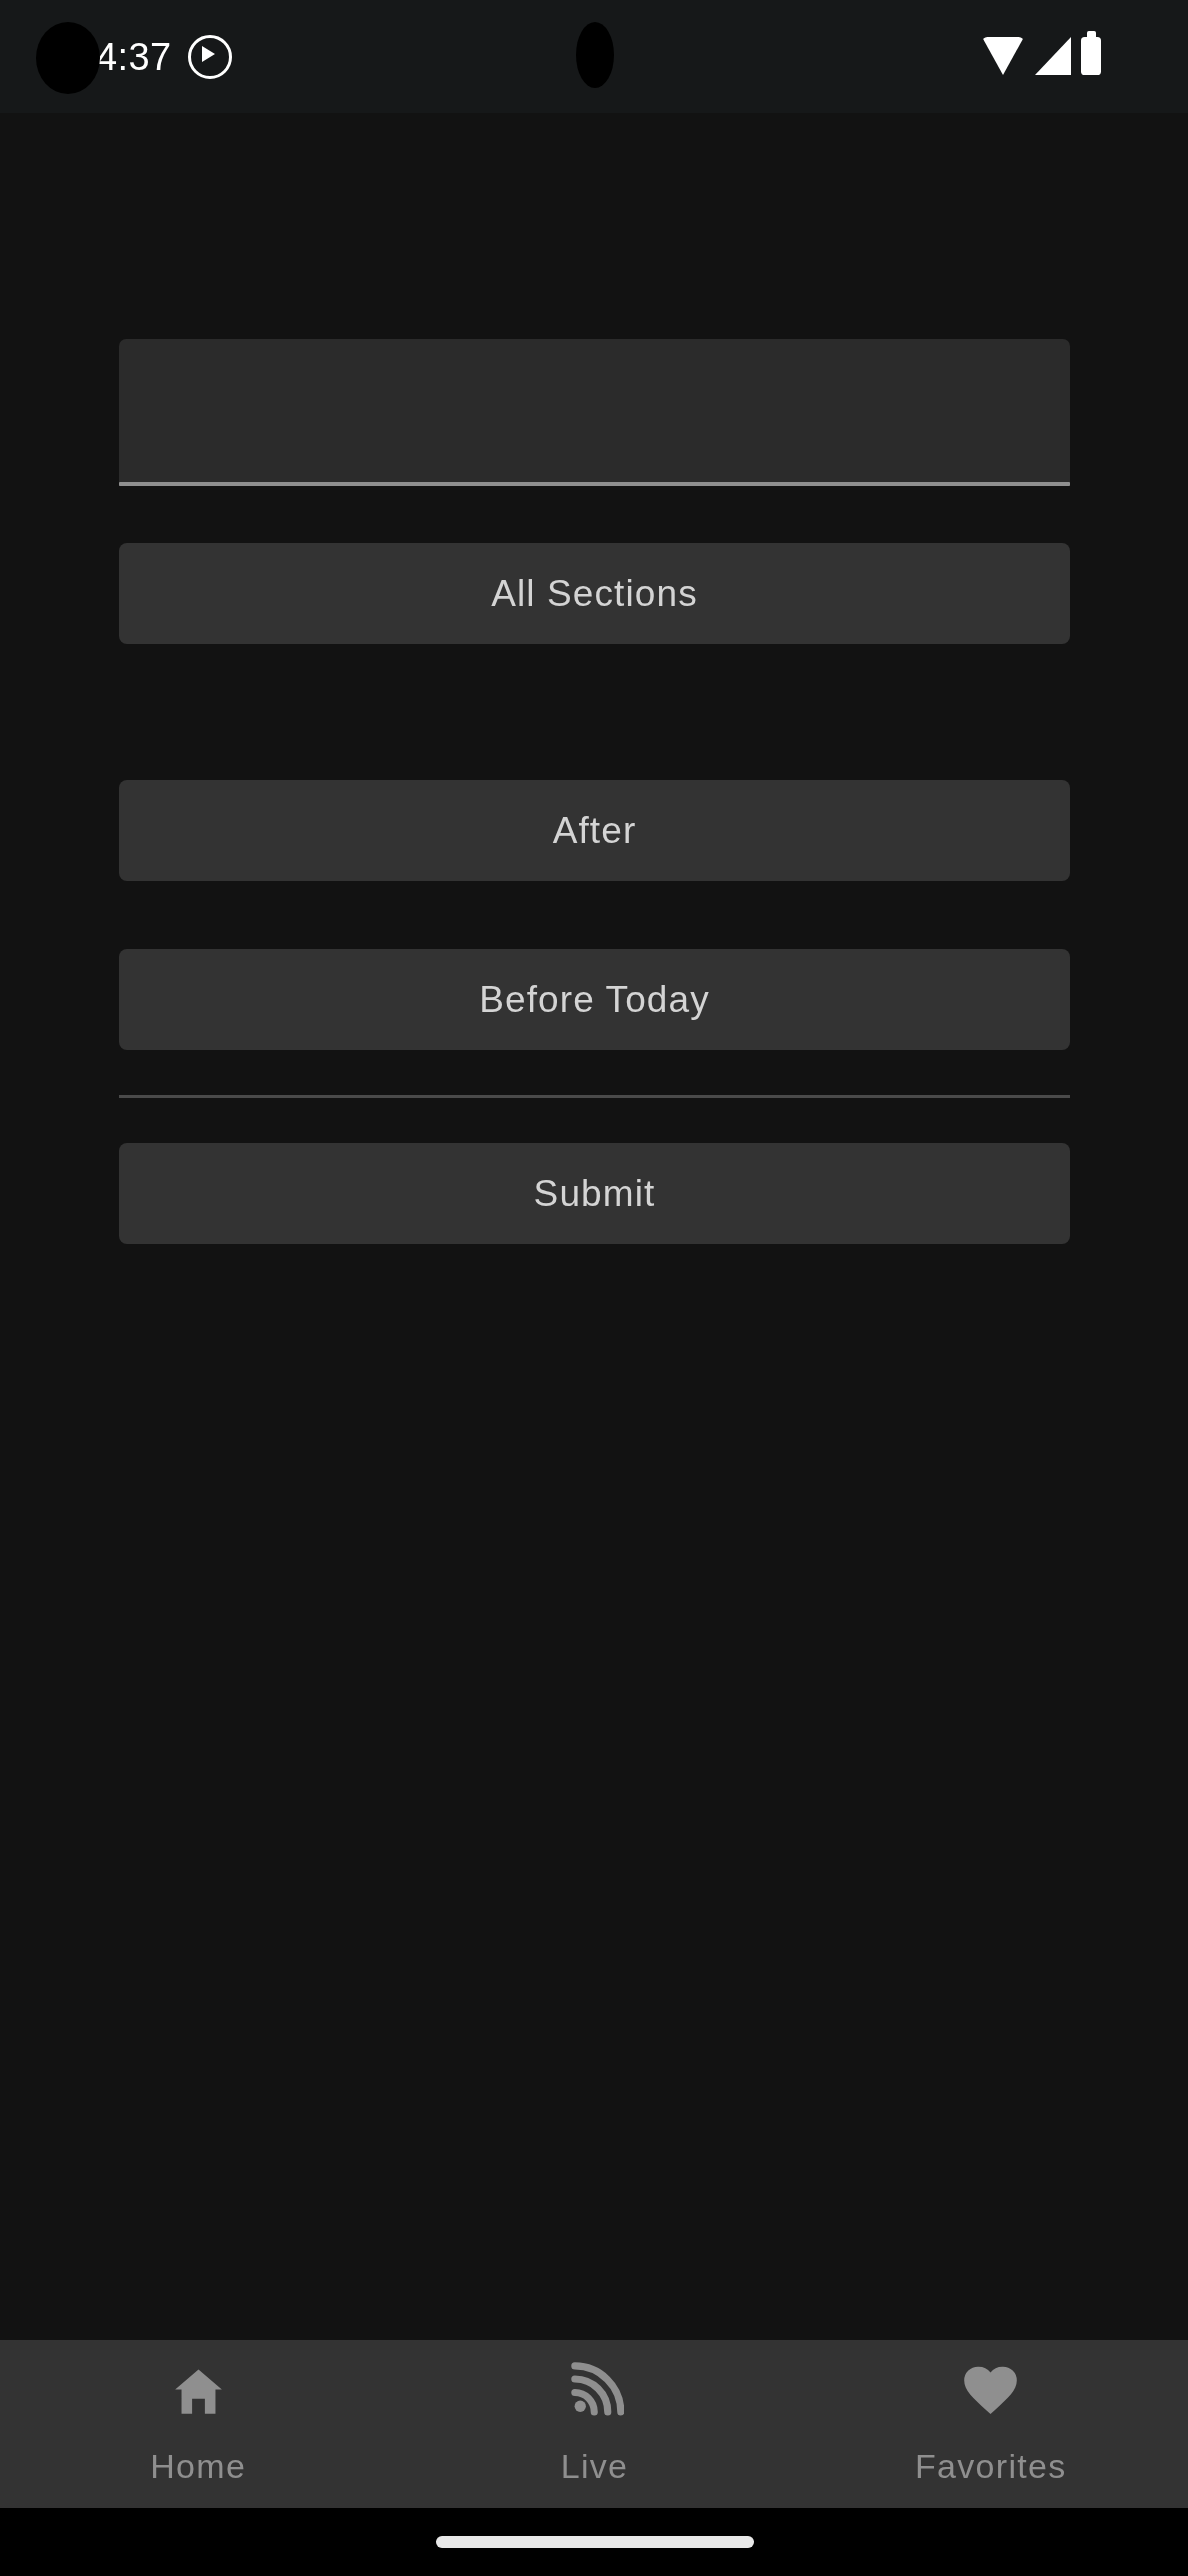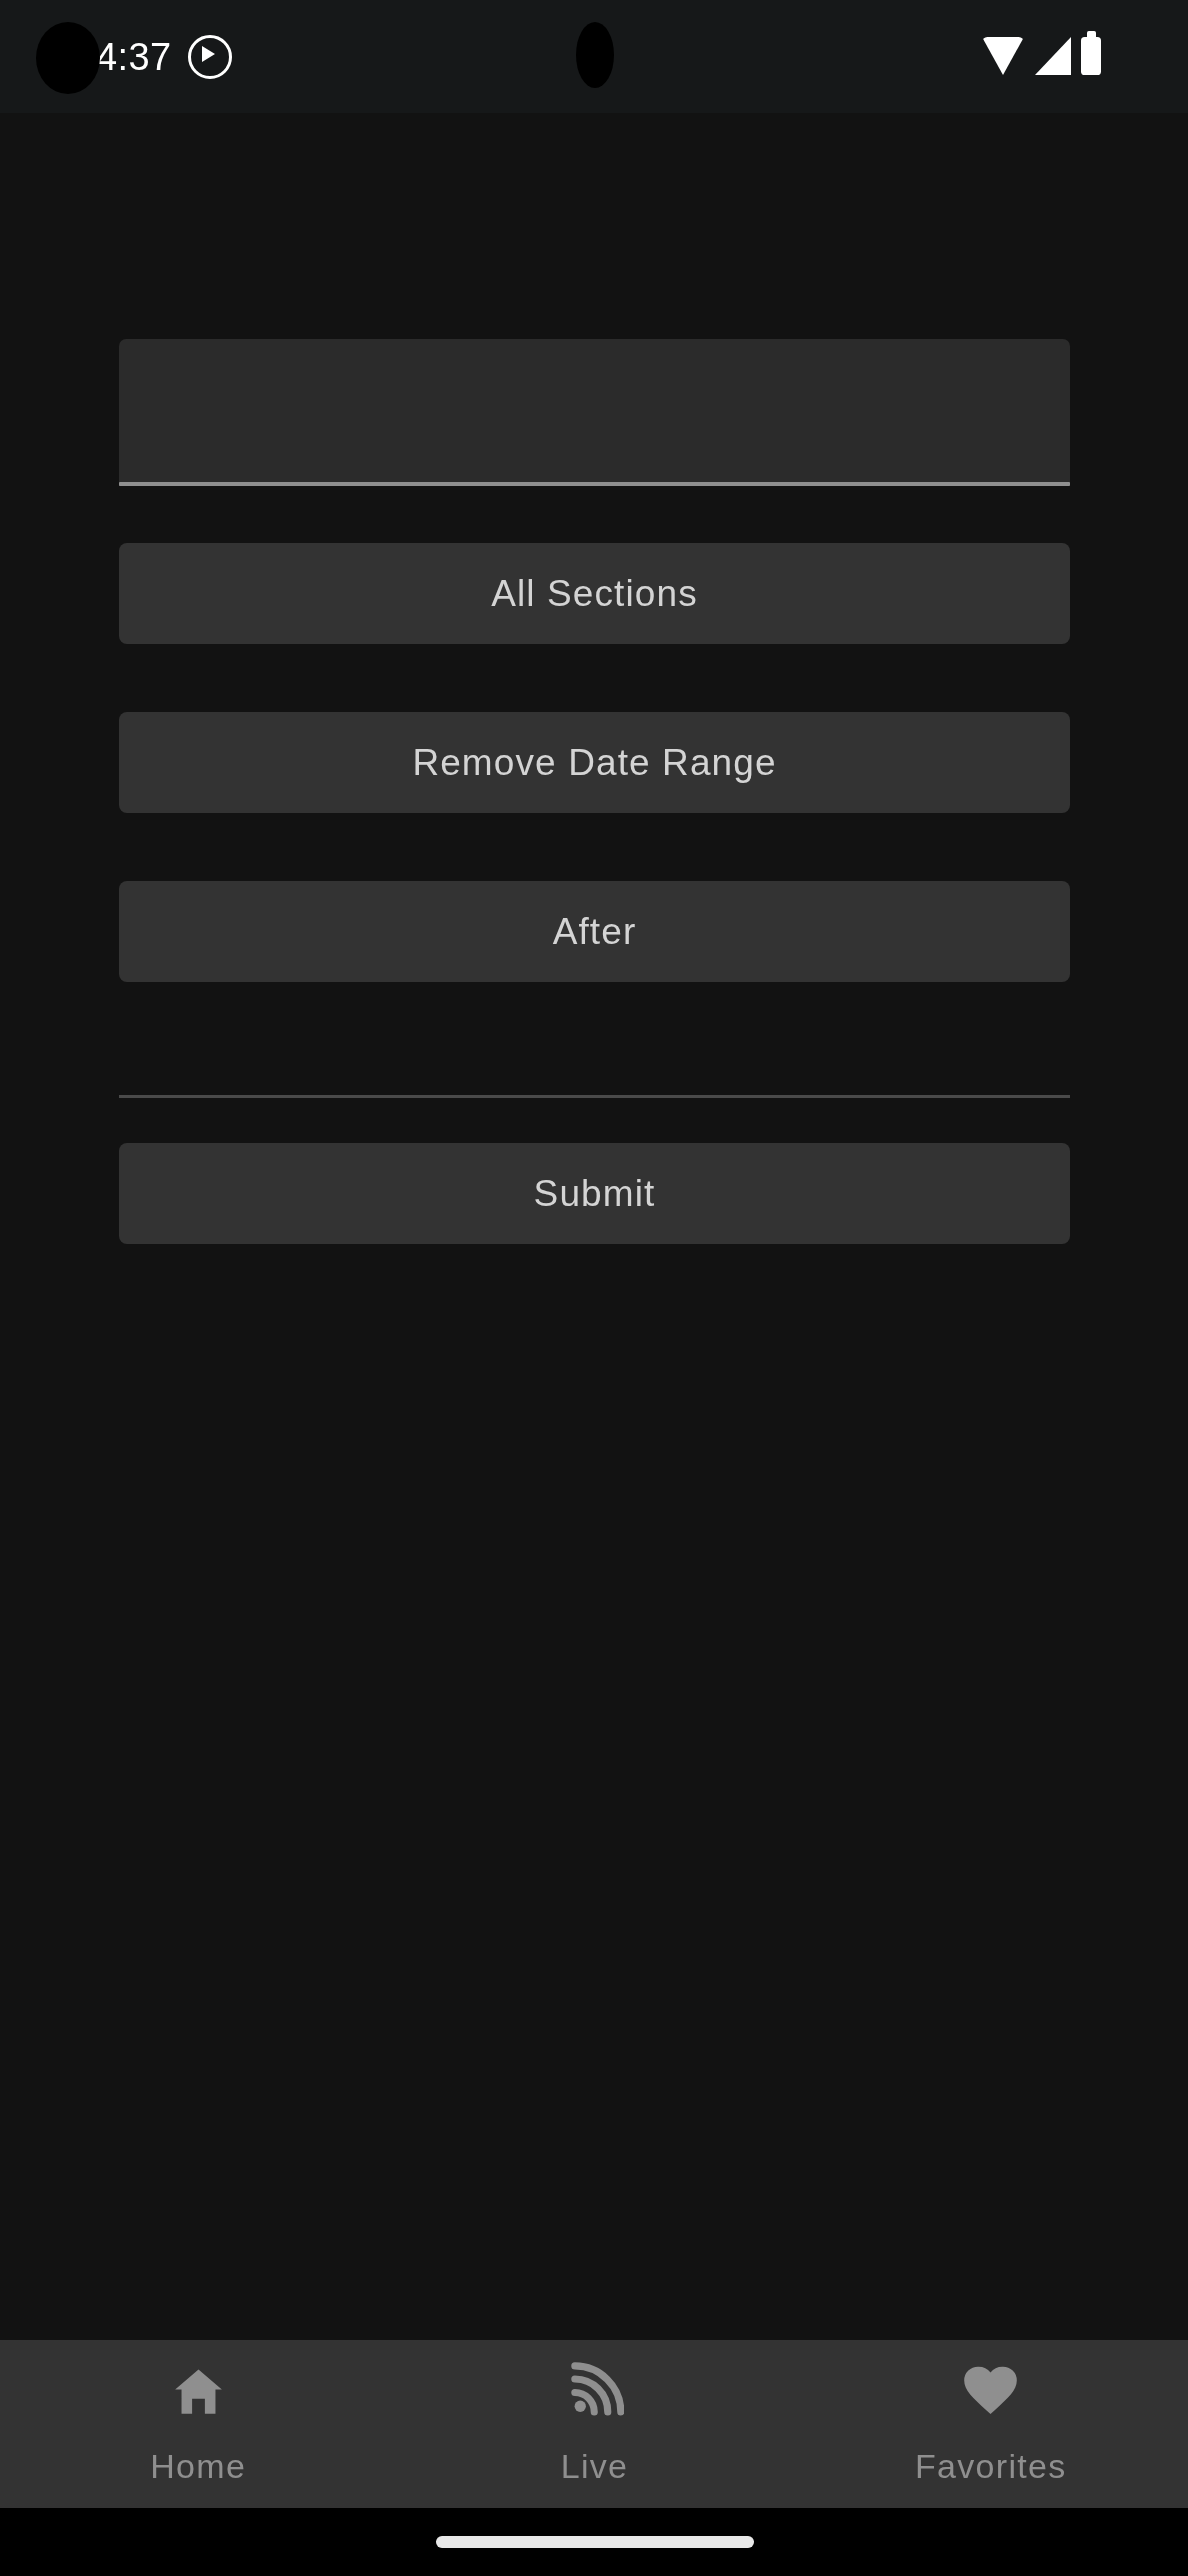--- a/index.html
+++ b/index.html
@@ -287,28 +287,28 @@
         <input id="search-input" type="text" value="" placeholder="" style="">
         <div id="search-field-underline"></div>
       </div>
 
       <div class="gap-a"></div>
 
       <button class="form-button">All Sections</button>
 
       <div class="gap-b"></div>
 
-      <button class="form-button">Remove Date Range</button>
 
       <div class="gap-c"></div>
 
       <button class="form-button">After</button>
 
       <div class="gap-d"></div>
 
+      <button class="form-button">Before Today</button>
 
       <div id="rule-wrap">
         <div id="form-divider"></div>
       </div>
 
       <button class="form-button">Submit</button>
 
     </div>
   </div>
 

